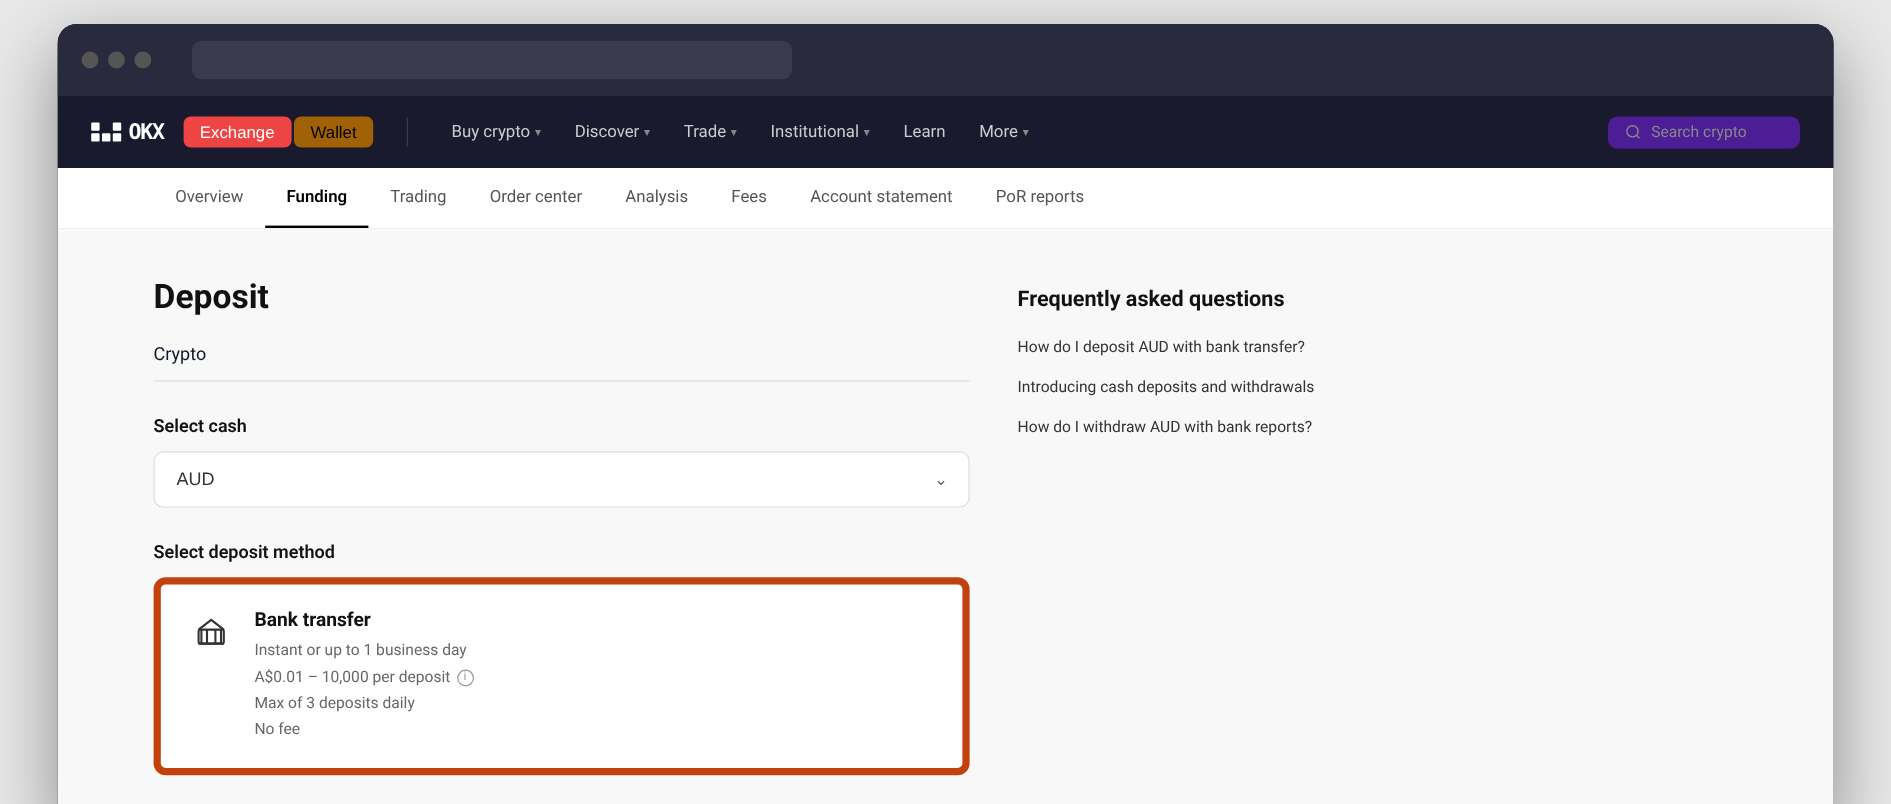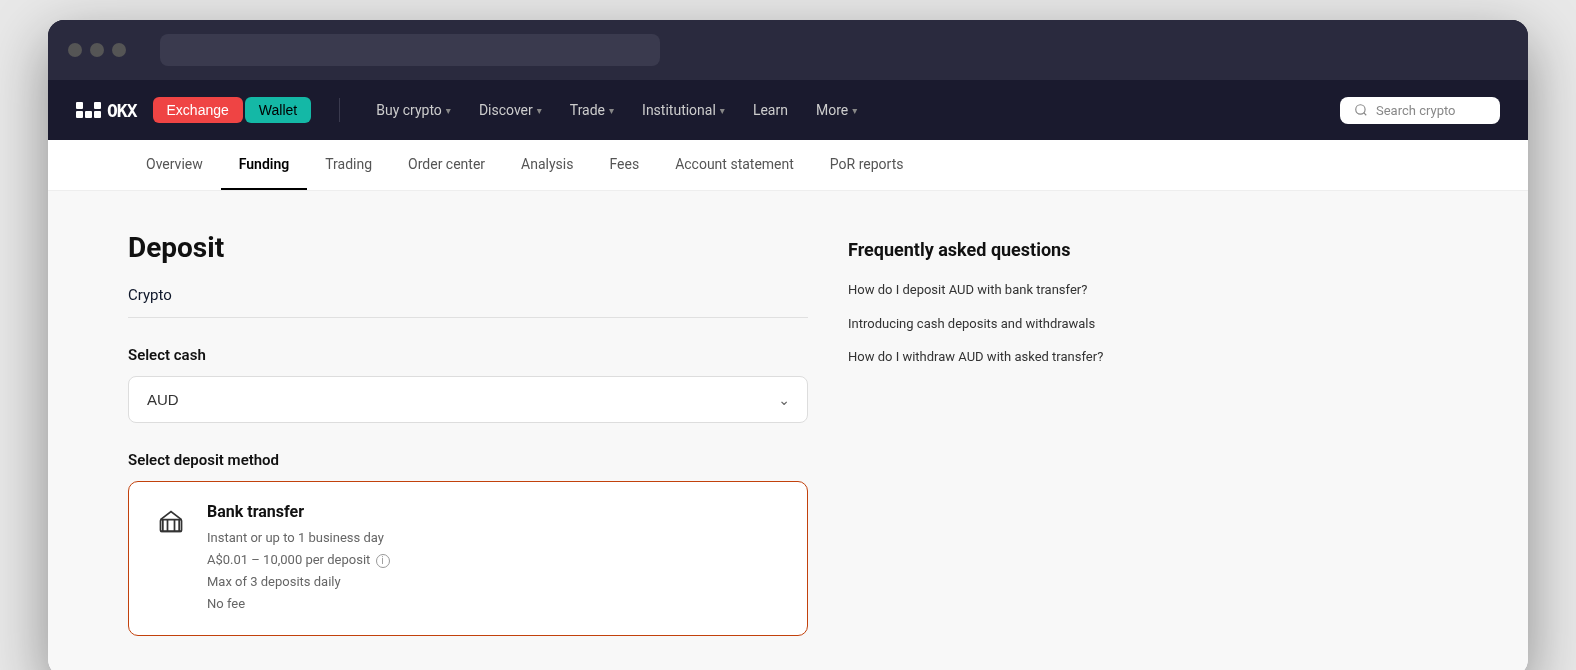--- a/index.html
+++ b/index.html
@@ -68,21 +68,21 @@
       font-size: 14px;
       cursor: pointer;
       border: none;
       font-weight: 500;
     }
     .nav-btn-exchange {
       background: #ef4444;
       color: #fff;
     }
     .nav-btn-wallet {
-      background: #14b8a6;
+      background: #a16207;
       color: #000;
     }
     .nav-divider {
       width: 1px;
       height: 24px;
       background: #3a3a4e;
       margin: 0 8px;
     }
     .nav-items {
       display: flex;
@@ -102,21 +102,21 @@
       white-space: nowrap;
     }
     .chevron {
       font-size: 10px;
       color: #888;
     }
     .search-box {
       display: flex;
       align-items: center;
       gap: 8px;
-      background: #ffffff;
+      background: #4c1d95;
       border-radius: 8px;
       padding: 6px 14px;
       color: #888;
       font-size: 13px;
       cursor: text;
       min-width: 160px;
     }
     
     .subnav {
       background: #fff;
@@ -201,21 +201,21 @@
     .select-chevron {
       position: absolute;
       right: 18px;
       top: 50%;
       transform: translateY(-50%);
       color: #666;
       pointer-events: none;
       font-size: 14px;
     }
     .deposit-method-card {
-      border: 1px solid #c2410c;
+      border: 6px solid #c2410c;
       border-radius: 10px;
       padding: 20px 24px;
       background: #fff;
       display: flex;
       gap: 18px;
       align-items: flex-start;
     }
     .bank-icon {
       width: 36px;
       height: 36px;
@@ -414,17 +414,17 @@
               </div>
             </div>
           </div>
         </div>
       </div>
 
       <div class="faq-area">
         <div class="faq-title">Frequently asked questions</div>
         <div class="faq-item">How do I deposit AUD with bank transfer?</div>
         <div class="faq-item">Introducing cash deposits and withdrawals</div>
-        <div class="faq-item">How do I withdraw AUD with asked transfer?</div>
+        <div class="faq-item">How do I withdraw AUD with bank reports?</div>
       </div>
     </div>
   </div>
 </div>
 
 </body></html>

